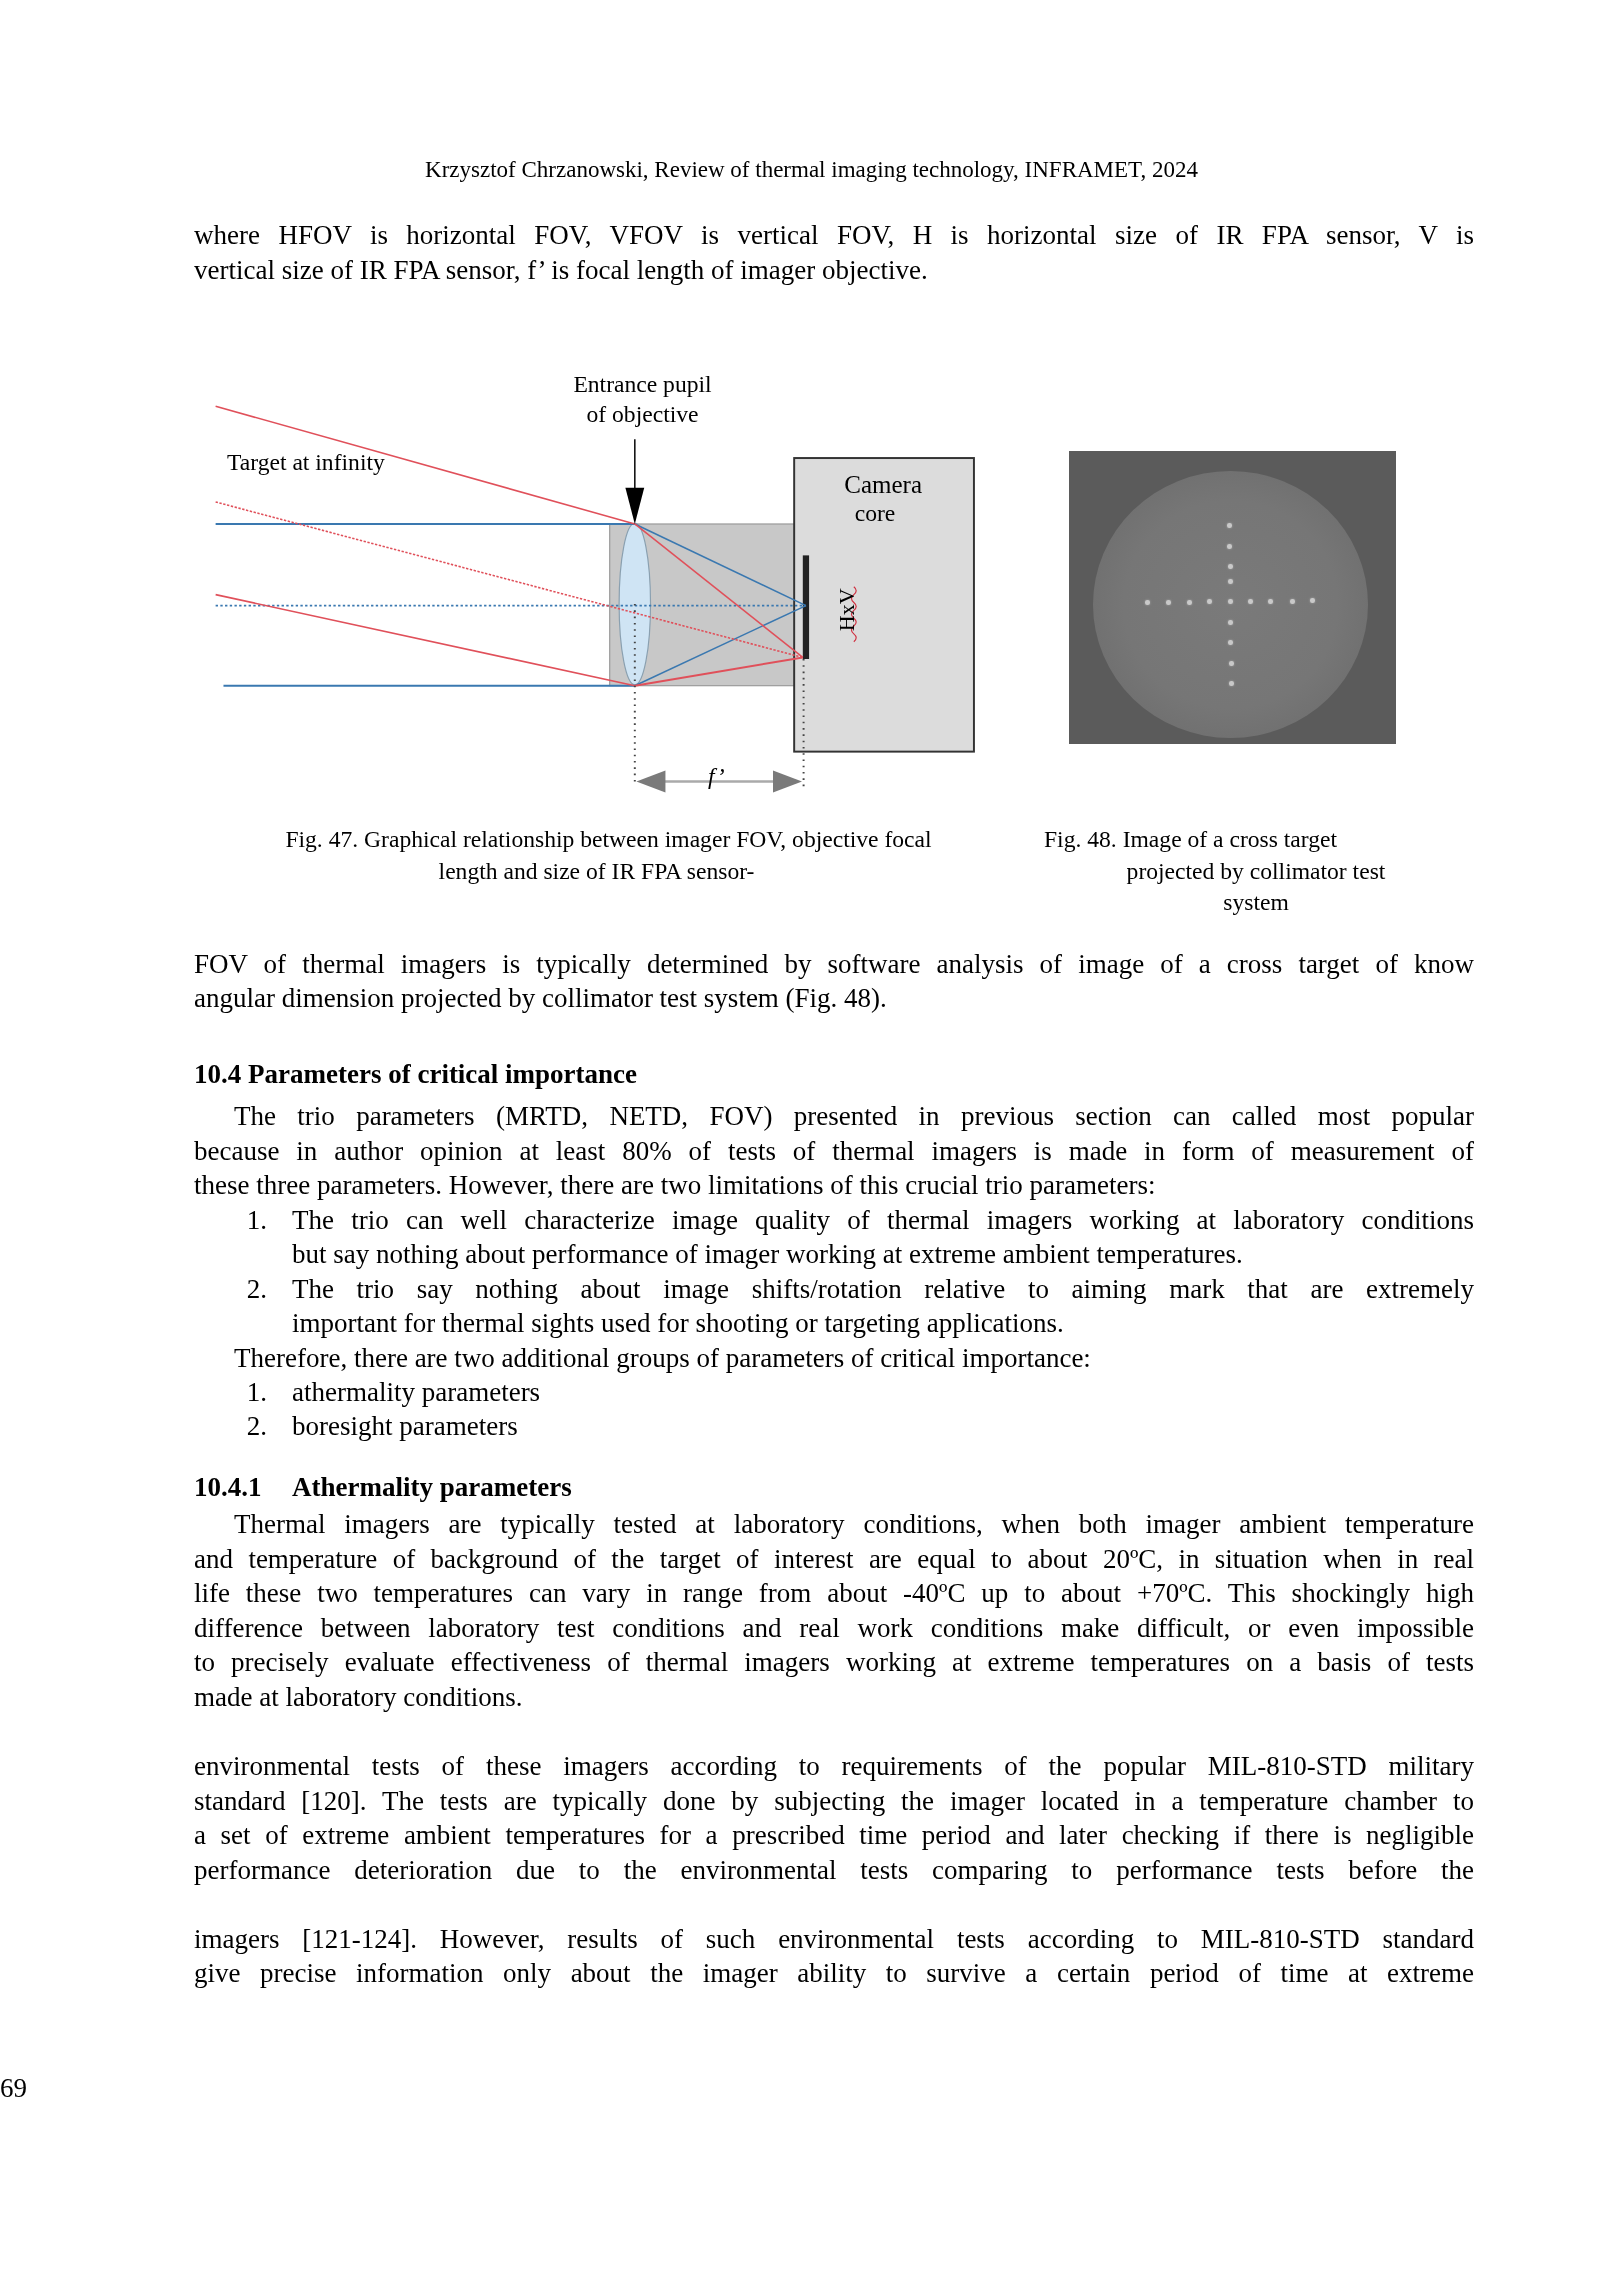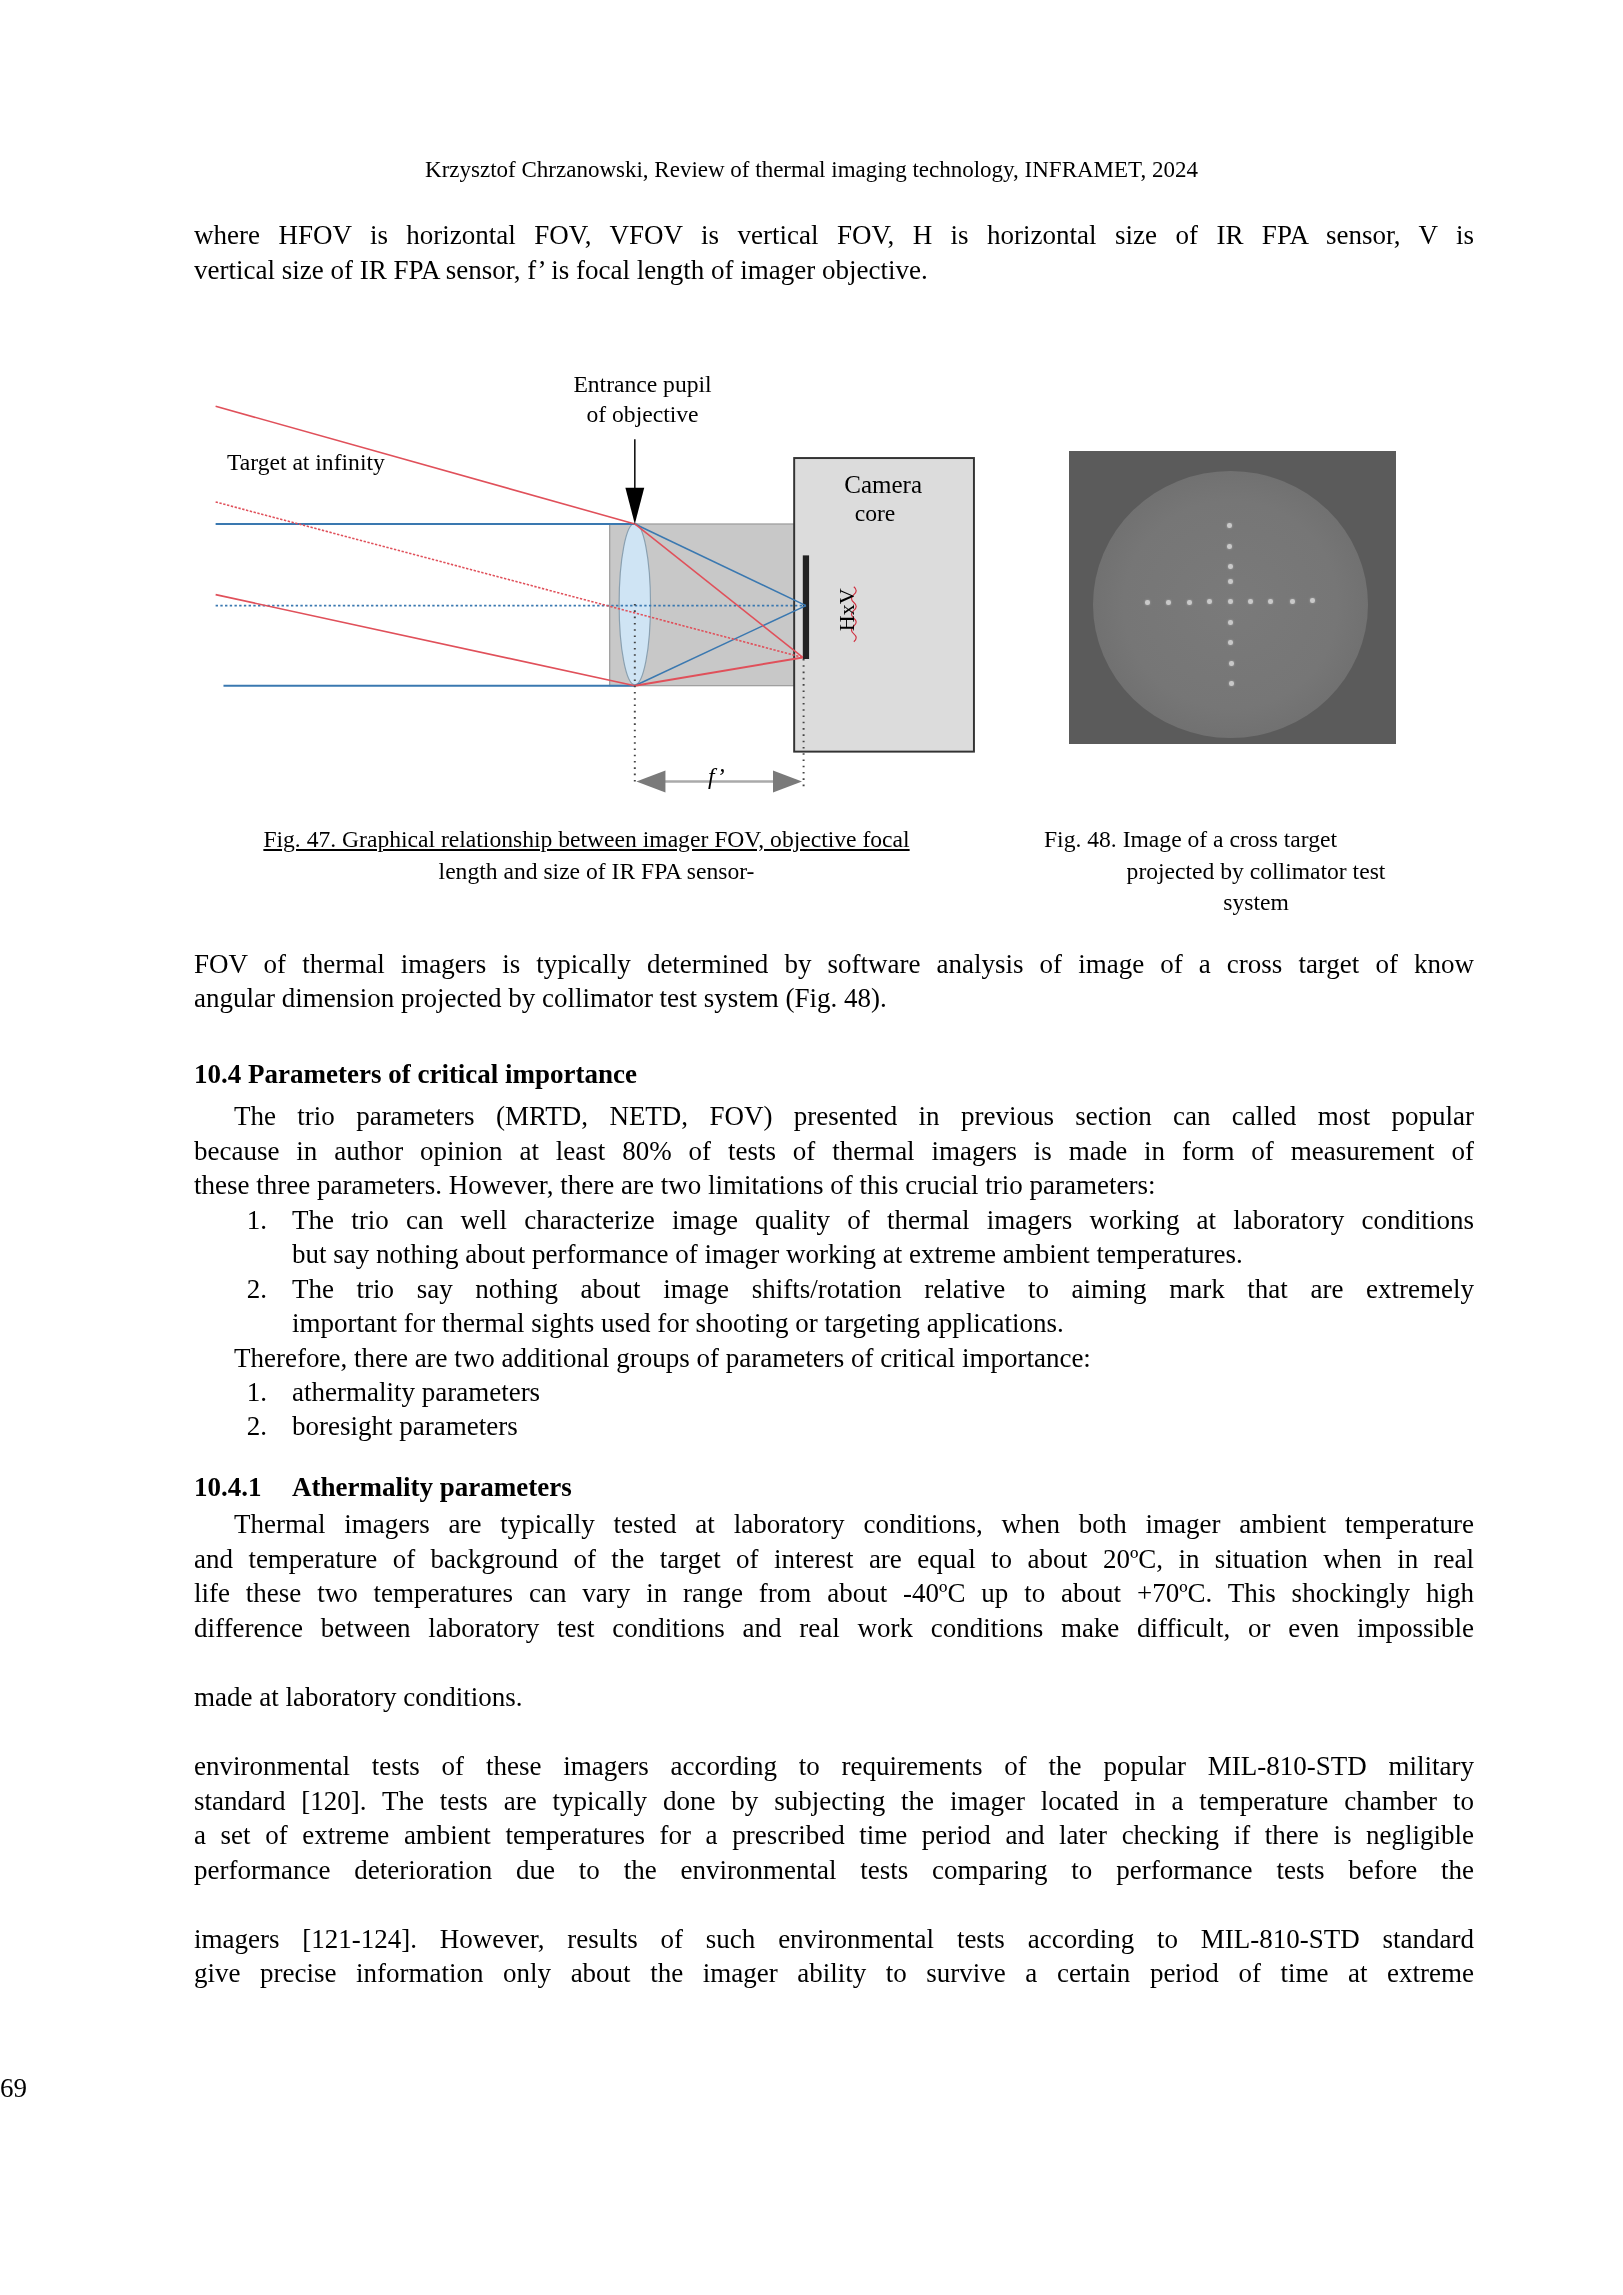--- a/index.html
+++ b/index.html
@@ -91,21 +91,21 @@
     <div class="dot" style="left:158px; top:72px;"></div>
     <div class="dot" style="left:158px; top:93px;"></div>
     <div class="dot" style="left:159px; top:113px;"></div>
     <div class="dot" style="left:159px; top:128px;"></div>
     <div class="dot" style="left:159px; top:169px;"></div>
     <div class="dot" style="left:159px; top:189px;"></div>
     <div class="dot" style="left:160px; top:210px;"></div>
     <div class="dot" style="left:160px; top:230px;"></div>
   </div>
 
-  <div class="caption" style="left:194px; top:824px; width:785px;text-decoration:underline;">Fig. 47. Graphical relationship between imager  FOV, objective focal</div>
+  <div class="caption" style="left:216px; top:824px; width:785px;">Fig. 47. Graphical relationship between imager  FOV, objective focal</div>
   <div class="caption" style="left:204px; top:856px; width:785px;">length and size of IR FPA sensor-</div>
   <div class="caption" style="left:1044px; top:824px; width:236px; text-align:left;">Fig. 48. Image of a cross target</div>
   <div class="caption" style="left:1099px; top:856px; width:314px;">projected by collimator test</div>
   <div class="caption" style="left:1099px; top:887px; width:314px;">system</div>
 
   <div class="t just" style="left:194px; top:947px;">FOV of thermal imagers is typically determined by software analysis of image of a cross target of know</div>
   <div class="t" style="left:194px; top:981px;">angular dimension projected by collimator test system (Fig. 48).</div>
 
   <div class="t bold" style="left:194px; top:1040px;">10.4 Parameters of critical importance</div>
   <div class="t" style="left:234px; top:1099px; width:1240px; text-align:justify; text-align-last:justify;">The trio parameters (MRTD, NETD, FOV) presented in previous section can called most popular</div>
@@ -126,20 +126,21 @@
   <div class="listnum" style="left:236px; top:1409px;">2.</div>
   <div class="t" style="left:292px; top:1409px;">boresight parameters</div>
 
   <div class="t bold" style="left:194px; top:1453px;">10.4.1</div>
   <div class="t bold" style="left:292px; top:1453px;">Athermality parameters</div>
 
   <div class="t" style="left:234px; top:1507px; width:1240px; text-align:justify; text-align-last:justify;">Thermal imagers are typically tested at laboratory conditions, when both imager ambient temperature</div>
   <div class="t just" style="left:194px; top:1542px;">and temperature of background of the target of interest are equal to about 20ºC, in situation when in real</div>
   <div class="t just" style="left:194px; top:1576px;">life these two temperatures can vary in range from about -40ºC up to about +70ºC. This shockingly high</div>
   <div class="t just" style="left:194px; top:1611px;">difference between laboratory test conditions and real work conditions make difficult, or even impossible</div>
+  <div class="t just" style="left:194px; top:1645px;">to precisely evaluate effectiveness of thermal imagers working at extreme temperatures on a basis of tests</div>
   <div class="t" style="left:194px; top:1680px;">made at laboratory conditions.</div>
 
   <div class="t just" style="left:194px; top:1749px;">environmental tests of these imagers according to requirements of the popular MIL-810-STD military</div>
   <div class="t just" style="left:194px; top:1784px;">standard [120]. The tests are typically done by subjecting the imager located in a temperature chamber to</div>
   <div class="t just" style="left:194px; top:1818px;">a set of extreme ambient temperatures for a prescribed time period and later checking if there is negligible</div>
   <div class="t just" style="left:194px; top:1853px;">performance deterioration due to the environmental tests comparing to performance tests before the</div>
   <div class="t just" style="left:194px; top:1922px;">imagers [121-124]. However, results of such environmental tests according to MIL-810-STD standard</div>
   <div class="t just" style="left:194px; top:1956px;">give precise information only about the imager ability to survive a certain period of time at extreme</div>
 
   <div class="pagenum">69</div>

